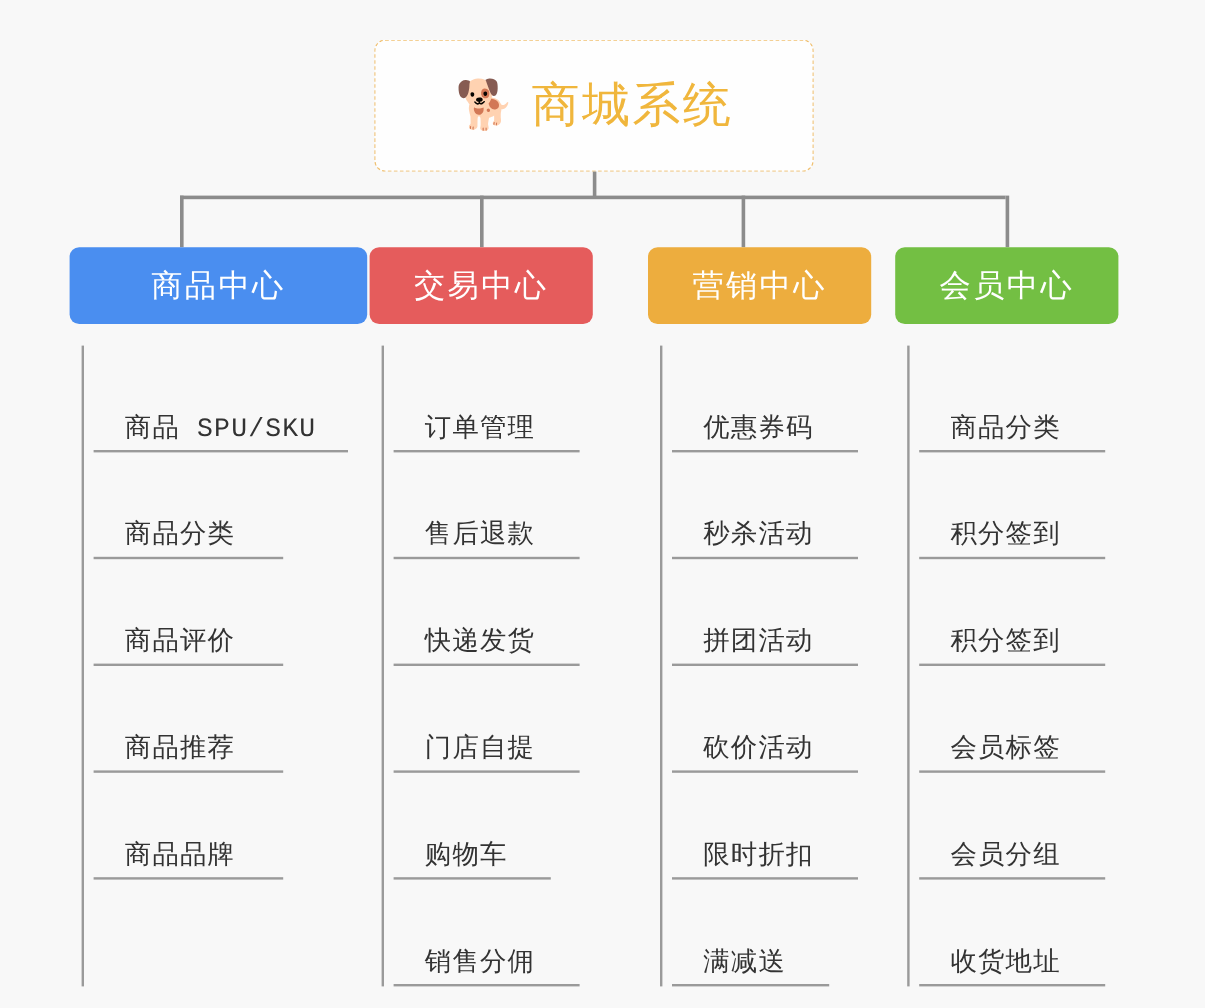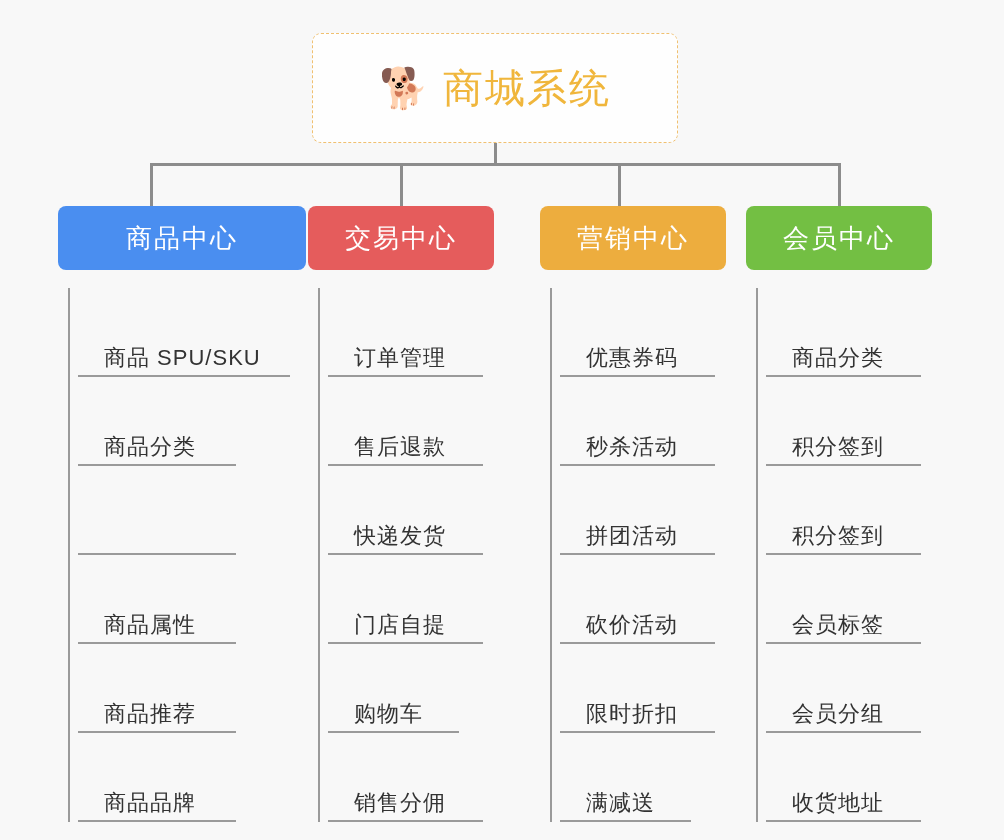--- a/index.html
+++ b/index.html
@@ -101,20 +101,21 @@
     width: 2px;
     background: #9a9a9a;
   }
   .leaf {
     position: relative;
     height: 89px;
     box-sizing: border-box;
     display: flex;
     flex-direction: column;
     justify-content: flex-end;
+    font-family: Liberation Mono, monospace;
   }
   .leaf-label {
     font-size: 22px;
     color: #333333;
     line-height: 1.1;
     padding: 0 6px 7px 36px;
     white-space: nowrap;
     letter-spacing: 1px;
   }
   .leaf-rule {
@@ -164,24 +165,21 @@
       <div class="spine" style="height: 534px;"></div>
       <div class="leaf">
         <span class="leaf-label">商品 SPU/SKU</span>
         <span class="leaf-rule" style="width: 212px;"></span>
       </div>
       <div class="leaf">
         <span class="leaf-label">商品分类</span>
         <span class="leaf-rule" style="width: 158px;"></span>
       </div>
       <div class="leaf">
-        <span class="leaf-rule" style="width: 158px;"></span>
-      </div>
-      <div class="leaf">
-        <span class="leaf-label">商品属性</span>
+        <span class="leaf-label">商品评价</span>
         <span class="leaf-rule" style="width: 158px;"></span>
       </div>
       <div class="leaf">
         <span class="leaf-label">商品推荐</span>
         <span class="leaf-rule" style="width: 158px;"></span>
       </div>
       <div class="leaf">
         <span class="leaf-label">商品品牌</span>
         <span class="leaf-rule" style="width: 158px;"></span>
       </div>

